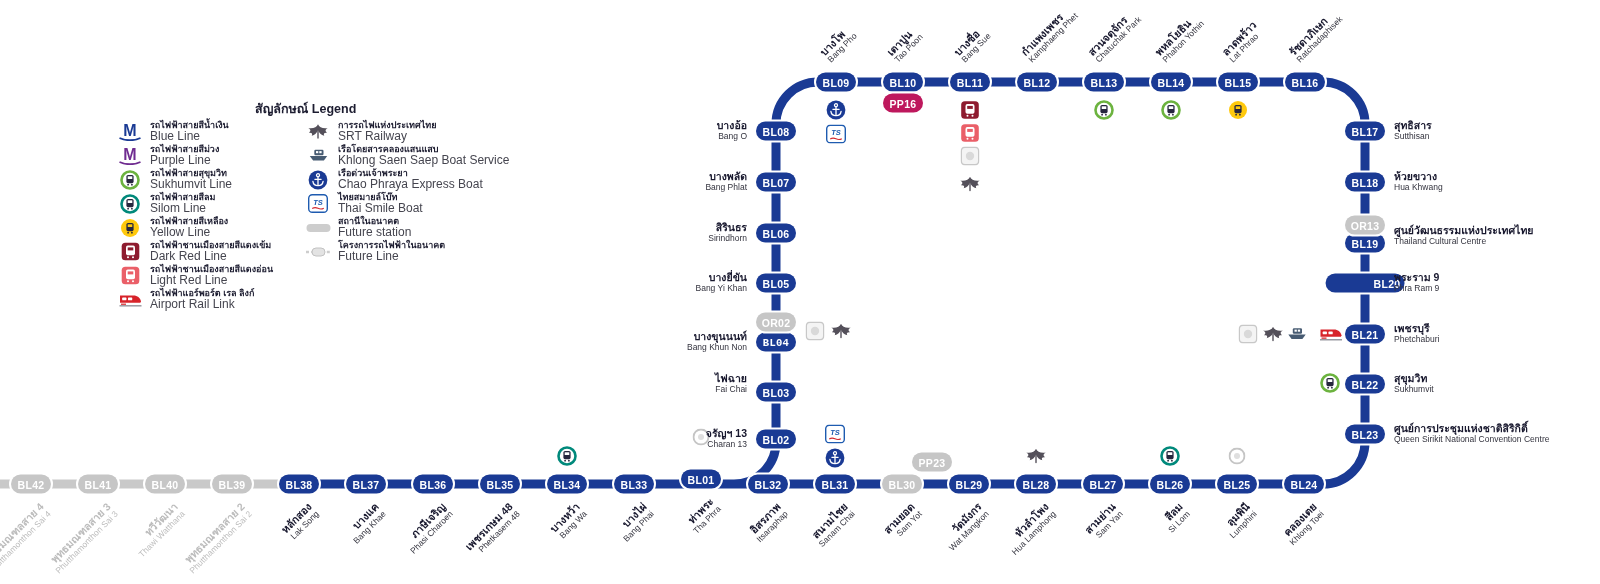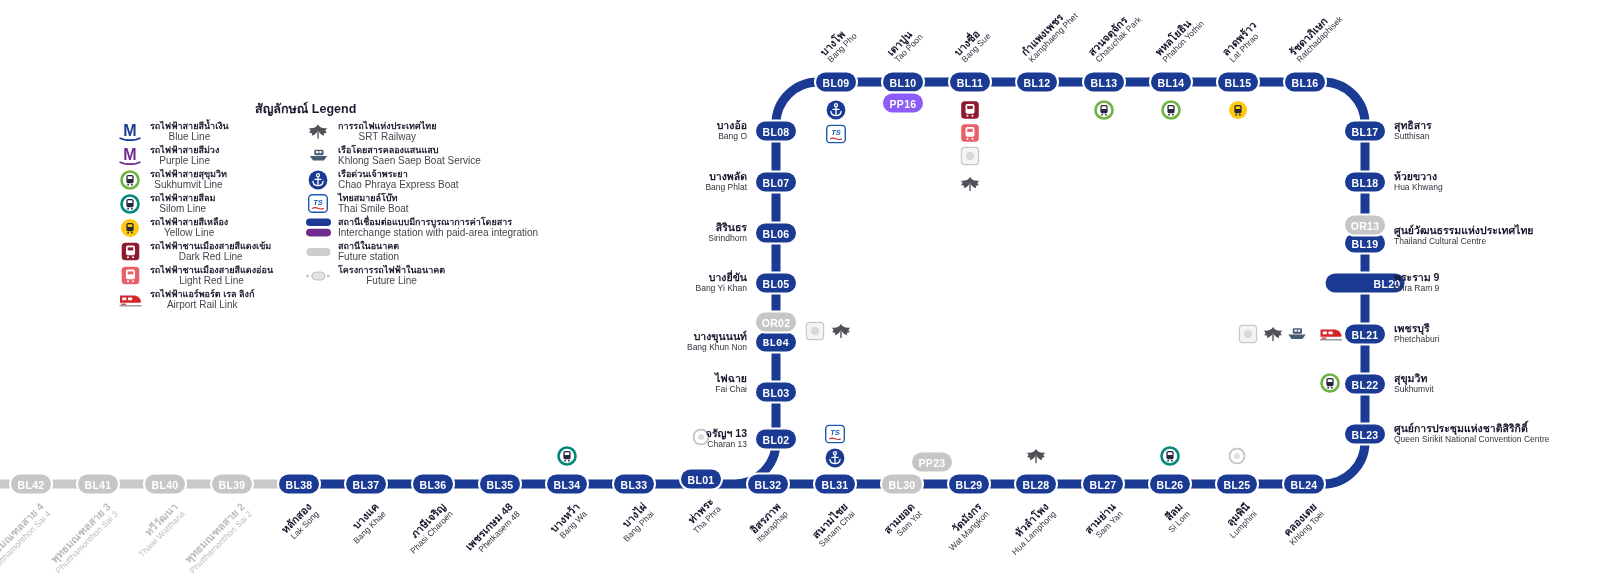--- a/index.html
+++ b/index.html
@@ -7,21 +7,21 @@
   body{font-family:"Liberation Sans","DejaVu Sans",sans-serif;}
   #stage{position:relative;width:1600px;height:584px;background:#fff;overflow:hidden;}
   #line-svg{position:absolute;left:0;top:0;z-index:1;}
 
   
   .pill{position:absolute;transform:translate(-50%,-50%);min-width:40px;height:19px;padding:0 4px;
         box-sizing:border-box;border-radius:10px;display:flex;align-items:center;justify-content:center;
         color:#fff;font-size:10.5px;font-weight:bold;letter-spacing:.3px;
         box-shadow:0 0 0 2px #fff;z-index:5;cursor:default;}
   .pill-blue{background:#1a3a94;}
-  .pill-purple{background:#8b5cf6;}
+  .pill-purple{background:#be185d;}
   .pill-gray{background:#c6c6c6;}
 
   
   .lbl{position:absolute;width:0;height:0;z-index:6;}
   .diag-above,.diag-below{transform:rotate(-45deg);}
   .lbl .txt{position:absolute;white-space:nowrap;line-height:1.12;}
   .diag-above .txt{left:0;bottom:0;text-align:left;}
   .diag-below .txt{right:0;top:0;text-align:right;}
   .side-right .txt{left:0;top:0;transform:translateY(-50%);text-align:left;}
   .side-left .txt{right:0;top:0;transform:translateY(-50%);text-align:right;}
@@ -35,21 +35,21 @@
   
   #legend{position:absolute;left:0;top:0;z-index:7;}
   .legend-title{position:absolute;left:255px;top:99px;font-size:12.5px;font-weight:bold;color:#1c1c30;white-space:nowrap;}
   .lcol{position:absolute;display:flex;flex-direction:column;}
   #lcol-left{left:116px;top:121px;}
   #lcol-right{left:304px;top:121px;}
   .litem{display:flex;align-items:center;gap:6px;height:21.5px;margin-bottom:2.5px;}
   .lic{width:28px;display:flex;justify-content:center;align-items:center;flex:none;}
   .ltx{display:flex;flex-direction:column;}
   .lth{font-size:9px;font-weight:bold;color:#1c1c30;line-height:1.15;white-space:nowrap;}
-  .len{font-size:10px;color:#45454f;line-height:1.15;white-space:nowrap;text-align:center;}
+  .len{font-size:12px;color:#45454f;line-height:1.15;white-space:nowrap;}
 </style>
 </head>
 <body>
 
 <div id="stage">
 
   <svg id="line-svg" width="1600" height="584" viewBox="0 0 1600 584">
     <path d="M -6 484 L 280 484" stroke="#c9c9c9" stroke-width="9" fill="none"></path>
     <path d="M 278 484 L 1323 484 A 42 42 0 0 0 1365 442 L 1365 124 A 42 42 0 0 0 1323 82 L 818 82 A 42 42 0 0 0 776 124 L 776 442 A 42 42 0 0 1 734 484" stroke="#1a3a94" stroke-width="9" fill="none"></path>
   </svg>
@@ -223,32 +223,20 @@
           <div class="lic">
             <svg width="20" height="19" viewBox="0 0 20 19">
               <rect x=".7" y=".7" width="18.6" height="17.6" rx="3.6" fill="#fff" stroke="#1e5bb0" stroke-width="1.4"></rect>
               <text x="10" y="10.8" text-anchor="middle" font-size="7.5" font-weight="bold" font-style="italic" fill="#1e5bb0">TS</text>
               <path d="M4.2 14.4 Q7 12.8 10 14.3 T15.8 14.2" stroke="#d42a30" stroke-width="1.1" fill="none"></path>
             </svg>
           </div>
           <div class="ltx">
             <div class="lth">ไทยสมายล์โบ๊ท</div>
             <div class="len">Thai Smile Boat</div>
-          </div>
-        </div>
-        <div class="litem">
-          <div class="lic">
-            <svg width="27" height="21" viewBox="0 0 27 21">
-              <rect x="1" y="1.5" width="25" height="7.6" rx="3.8" fill="#1a3a94"></rect>
-              <rect x="1" y="11.8" width="25" height="7.6" rx="3.8" fill="#6f2b90"></rect>
-            </svg>
-          </div>
-          <div class="ltx">
-            <div class="lth">สถานีเชื่อมต่อแบบมีการบูรณาการค่าโดยสาร</div>
-            <div class="len">Interchange station with paid-area integration</div>
           </div>
         </div>
         <div class="litem">
           <div class="lic">
             <svg width="27" height="12" viewBox="0 0 27 12">
               <rect x="1.5" y="2" width="24" height="8" rx="4" fill="#cdcdcd"></rect>
             </svg>
           </div>
           <div class="ltx">
             <div class="lth">สถานีในอนาคต</div>

